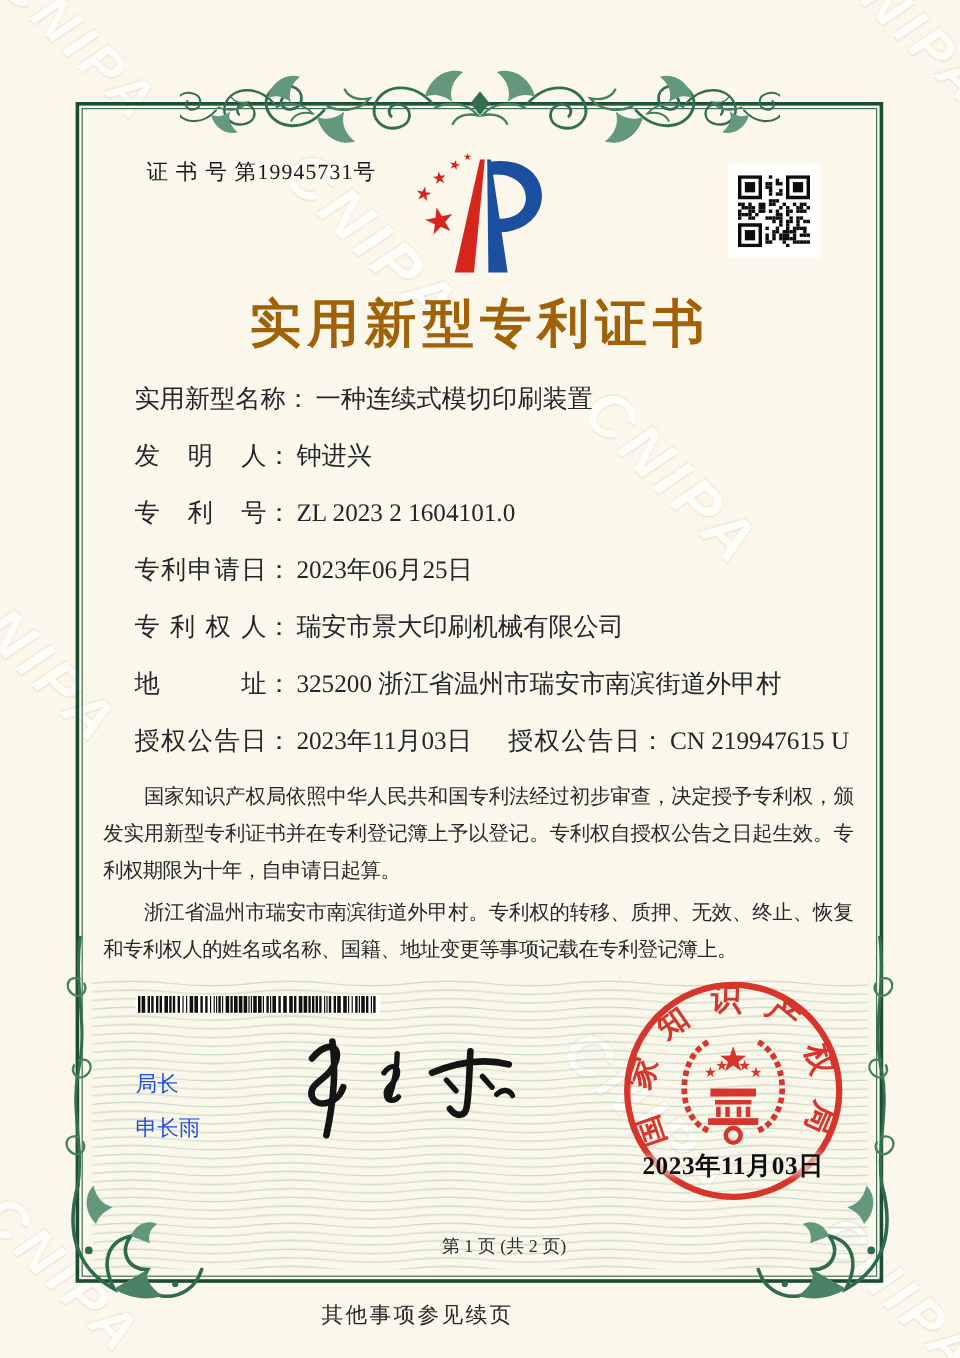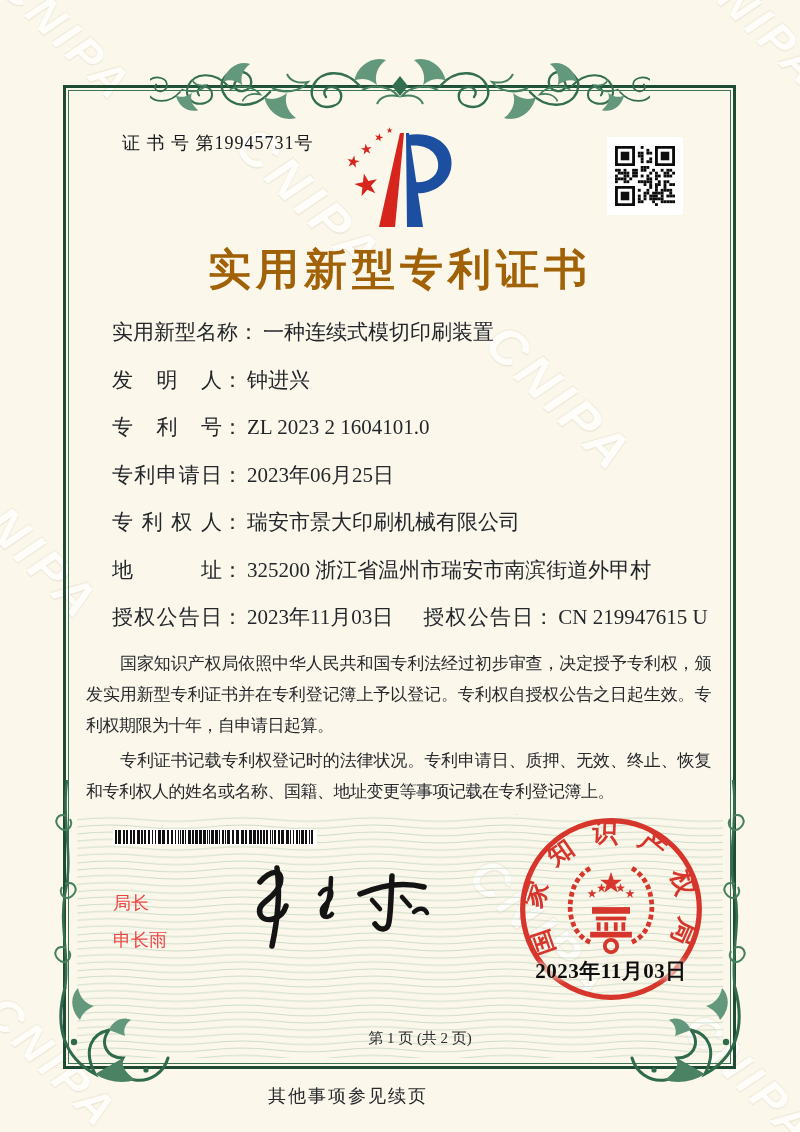--- a/index.html
+++ b/index.html
@@ -50,21 +50,21 @@
   
   .body-text{
     position:absolute;left:86px;top:648px;width:628px;
     font-size:17px;line-height:31px;letter-spacing:-0.5px;color:#26282c;
     text-align:justify;
   }
   .body-text p{margin:0 3px 4px 0;text-indent:2em;}
   
   .barcode{position:absolute;left:113px;top:829px;width:204px;height:16px;background:#fff;}
   .director{position:absolute;left:113px;top:894px;font-family:"Liberation Sans","DejaVu Sans",sans-serif;
-    font-size:18px;color:#ef4444;line-height:1;}
+    font-size:18px;color:#1d4ed8;line-height:1;}
   .director div{margin-bottom:19px;}
   .sig{position:absolute;left:232px;top:860px;width:210px;height:95px;}
   .seal{position:absolute;left:516px;top:814px;width:190px;height:190px;}
   .seal svg{opacity:.93;}
   .seal-date{
     position:absolute;left:525px;top:957px;width:172px;text-align:center;
     font-size:21px;font-weight:600;color:#0e0e0e;letter-spacing:0.5px;
     text-shadow:0 0 4px #f6f2e4,0 0 6px #f6f2e4;
   }
   .page-num{position:absolute;left:0;top:1029px;width:800px;text-align:center;font-size:15px;color:#2a2c30;padding-left:20px;}
@@ -313,21 +313,21 @@
     <div class="f-row">
       <span class="f-label">地址</span><span class="f-colon">：</span><span>325200 浙江省温州市瑞安市南滨街道外甲村</span>
     </div>
     <div class="f-row">
       <span class="f-label">授权公告日</span><span class="f-colon">：</span><span>2023年11月03日</span><span class="f-label grant-pair2">授权公告日</span><span class="f-colon">：</span><span>CN 219947615 U</span>
     </div>
   </div>
 
   <div class="body-text">
     <p>国家知识产权局依照中华人民共和国专利法经过初步审查，决定授予专利权，颁发实用新型专利证书并在专利登记簿上予以登记。专利权自授权公告之日起生效。专利权期限为十年，自申请日起算。</p>
-    <p>专利证书记载专利权登记时的法律状况。专利申请日、质押、无效、终止、恢复和专利权人的姓名或名称、国籍、地址变更等事项记载在专利登记簿上。</p>
+    <p>浙江省温州市瑞安市南滨街道外甲村。专利权的转移、质押、无效、终止、恢复和专利权人的姓名或名称、国籍、地址变更等事项记载在专利登记簿上。</p>
   </div>
 
   <div class="barcode">
     <svg width="204" height="16">
         <g id="bar-modules" fill="#111">
           <rect x="2" y="1" width="2" height="14"></rect>
           <rect x="5" y="1" width="3" height="14"></rect>
           <rect x="10" y="1" width="2" height="14"></rect>
           <rect x="13" y="1" width="2" height="14"></rect>
           <rect x="17" y="1" width="2" height="14"></rect>

